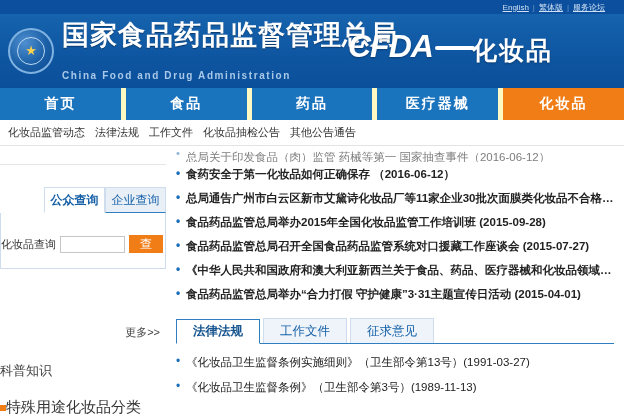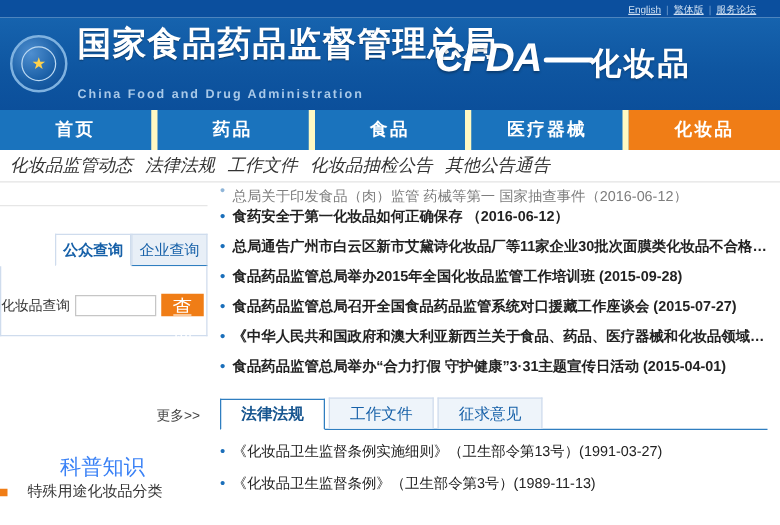--- a/index.html
+++ b/index.html
@@ -150,25 +150,24 @@
   .subnav {
     height: 26px;
     background: #ffffff;
     border-bottom: 1px solid #e3e3e3;
     display: flex;
     align-items: center;
     padding-left: 8px;
     gap: 10px;
   }
   .subnav .sitem {
-    font-size: 14px;
+    font-size: 11px;
     color: #333;
     cursor: pointer;
     white-space: nowrap;
-    font-style: italic;
   }
 
   
   .content {
     display: flex;
     height: 274px;
   }
   .left-col {
     width: 170px;
     flex: 0 0 170px;
@@ -237,47 +236,47 @@
     background: #fff;
     font-size: 10px;
     padding: 0 2px;
     min-width: 10px;
   }
   .query-btn {
     width: 34px;
     height: 18px;
     background: #f07d16;
     color: #fff;
-    font-size: 16px;
+    font-size: 12px;
     border: none;
     cursor: pointer;
     flex: 0 0 auto;
   }
   .more-link {
     width: 166px;
     text-align: right;
     font-size: 11px;
     color: #444;
     margin-top: 56px;
     padding-right: 6px;
     cursor: pointer;
   }
   .left-heading {
     margin-top: 22px;
-    font-size: 17px;
-    color: #3b82f6;
+    font-size: 13px;
+    color: #404040;
     padding-left: 0;
-    margin-left: 48px;
   }
   .left-bullet {
-    font-size: 12px;
+    margin-top: 18px;
+    font-size: 15px;
     color: #333;
     display: flex;
     align-items: center;
-    gap: 16px;
+    gap: 0;
   }
   .sq {
     display: inline-block;
     width: 6px; height: 6px;
     background: #f07d16;
     flex: 0 0 auto;
   }
 
   
   .news-list {
@@ -398,22 +397,22 @@
     <div class="en-title">China Food and Drug Administration</div>
   </div>
   <div class="cfda-logo">
     <span>CFDA</span><span class="bar"></span>
   </div>
   <div class="section-word">化妆品</div>
 </div>
 
 <div class="mainnav">
   <div class="item">首页</div>
+  <div class="item">食品</div>
   <div class="item">药品</div>
-  <div class="item">食品</div>
   <div class="item">医疗器械</div>
   <div class="item active">化妆品</div>
 </div>
 
 <div class="subnav">
   <div class="sitem">化妆品监管动态</div>
   <div class="sitem">法律法规</div>
   <div class="sitem">工作文件</div>
   <div class="sitem">化妆品抽检公告</div>
   <div class="sitem">其他公告通告</div>

